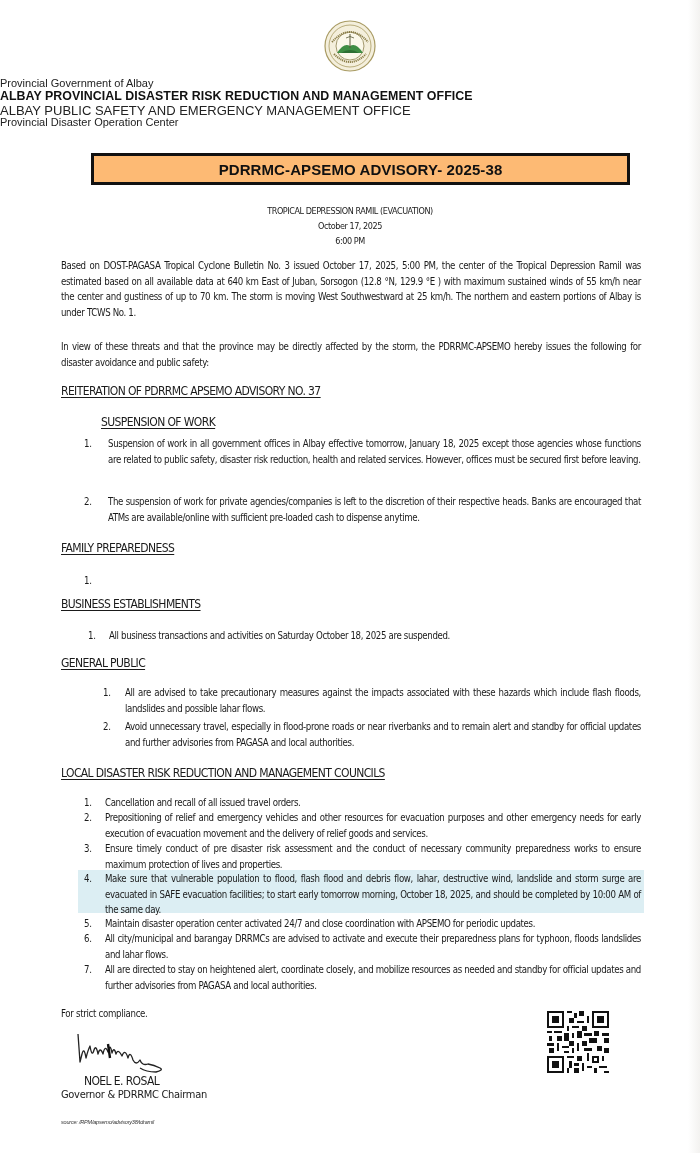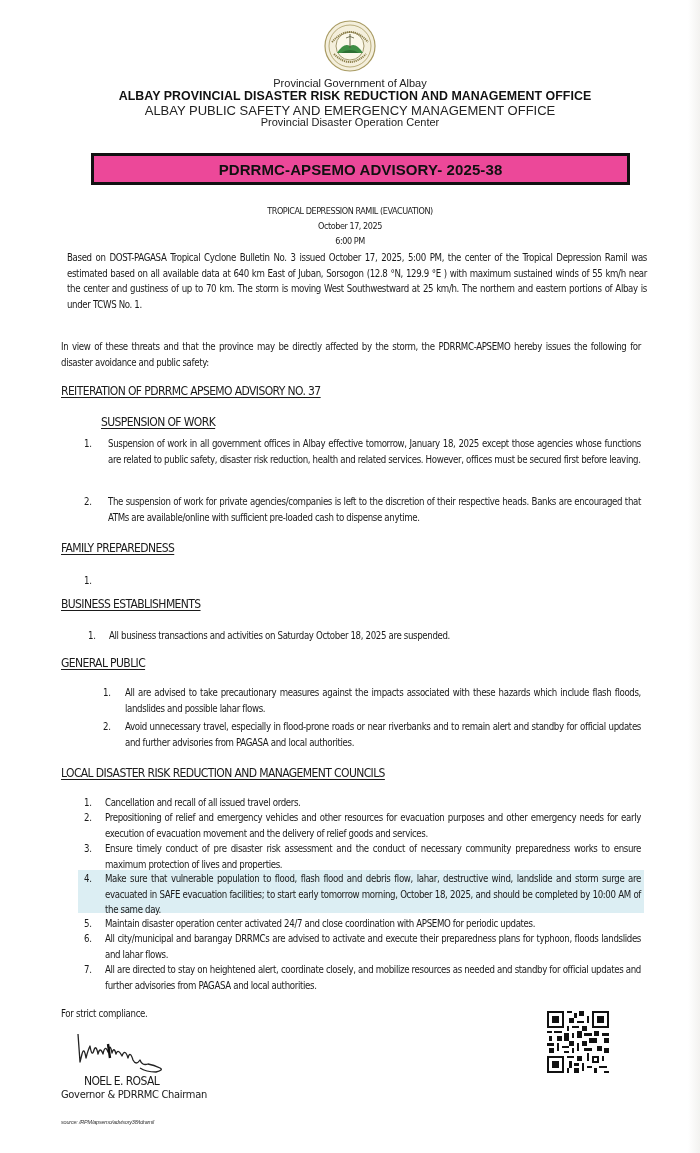--- a/index.html
+++ b/index.html
@@ -2,37 +2,37 @@
 <html><head>
 <meta charset="utf-8">
 <style>
   * { box-sizing: border-box; margin: 0; padding: 0; }
   html, body { width: 700px; height: 1153px; background: #ffffff; overflow: hidden; }
   body { position: relative; font-family: "Liberation Sans", sans-serif; color: #1a1a1a; }
   .page-edge { position: absolute; top: 0; right: 0; width: 12px; height: 1153px; background: linear-gradient(to right, #ffffff, #f3f2f0); }
 
   .seal { position: absolute; left: 324px; top: 20px; width: 52px; height: 52px; }
 
-  .hdr { position: absolute; left: 0; width: 700px; text-align: center; font-family: "Liberation Sans", sans-serif; white-space: nowrap; }
+  .hdr { position: absolute; left: 0; width: 700px; text-align: left; font-family: "Liberation Sans", sans-serif; white-space: nowrap; }
   .hdr-1 { top: 77px; font-size: 11px; color: #222; }
-  .hdr-2 { top: 89px; font-size: 12.4px; font-weight: bold; color: #111; letter-spacing: 0.05px; padding-left: 10px; }
+  .hdr-2 { top: 89px; font-size: 12.4px; font-weight: bold; color: #111; letter-spacing: 0.05px; }
   .hdr-3 { top: 103px; font-size: 13px; color: #222; }
   .hdr-4 { top: 116px; font-size: 11px; color: #222; }
 
-  .title-box { position: absolute; left: 91px; top: 153px; width: 539px; height: 32px; background: #ec4899; border: 3px solid #111; display: flex; align-items: center; justify-content: center; }
+  .title-box { position: absolute; left: 91px; top: 153px; width: 539px; height: 32px; background: #fdba74; border: 3px solid #111; display: flex; align-items: center; justify-content: center; }
   .title-box span { font-family: "Liberation Sans", sans-serif; font-weight: bold; font-size: 15px; color: #111; letter-spacing: 0.1px; }
 
   .sub { position: absolute; left: 0; width: 700px; text-align: center; font-family: "DejaVu Sans", sans-serif; font-size: 9px; letter-spacing: -0.5px; color: #1a1a1a; transform: scaleX(0.9); }
   .sub-1 { top: 206px; }
   .sub-2 { top: 221px; }
   .sub-3 { top: 236px; }
 
   .body-text { font-family: "DejaVu Sans Condensed", "DejaVu Sans", sans-serif; font-size: 9.6px; line-height: 15.6px; color: #1a1a1a; }
   .para { position: absolute; left: 61px; width: 580px; text-align: justify; letter-spacing: -0.35px; }
-  .p1 { top: 250px; margin-left: 6px; }
+  .p1 { top: 258px; }
   .p2 { top: 339px; }
 
   .sec { position: absolute; left: 61px; font-size: 12px; letter-spacing: -0.6px; text-decoration: underline; text-underline-offset: 2px; text-decoration-thickness: 0.6px; white-space: nowrap; }
 
   .item { position: absolute; display: flex; letter-spacing: -0.35px; }
   .item .num { flex: 0 0 auto; }
   .item .txt { text-align: justify; }
 
   .hl { position: absolute; left: 78px; top: 870px; width: 566px; height: 43px; background: #dceef3; }
 

